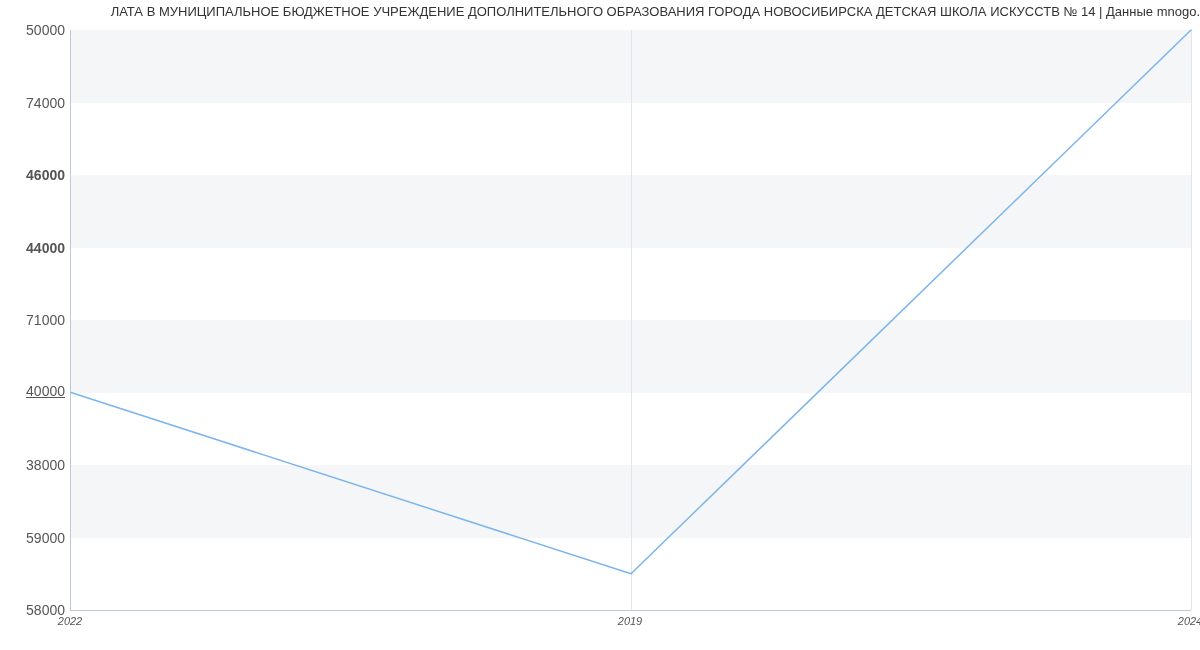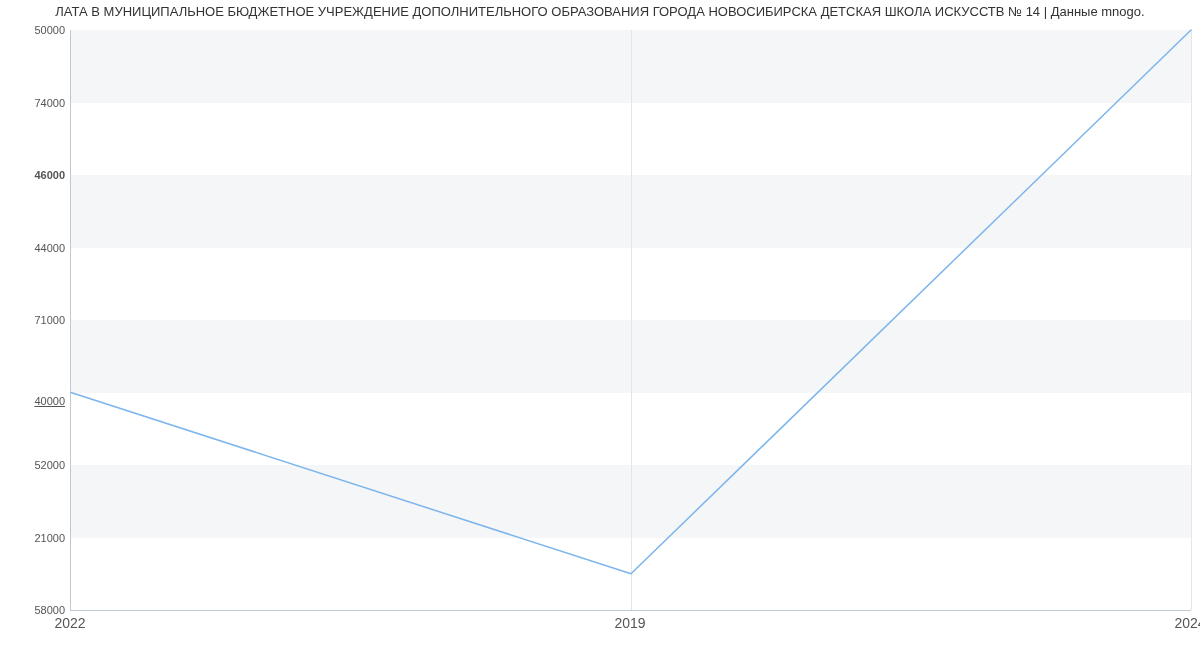--- a/index.html
+++ b/index.html
@@ -9,21 +9,21 @@
     height: 650px;
     background: #ffffff;
     font-family: Verdana, Geneva, sans-serif;
     overflow: hidden;
   }
   .title {
     position: absolute;
     top: 4px;
     left: 0;
     width: 1200px;
-    text-align: center;
+    text-align: right;
     font-size: 13px;
     color: #333333;
     white-space: nowrap;
     overflow: hidden;
   }
   .plot-area {
     position: absolute;
     left: 70px;
     top: 30px;
     width: 1120px;
@@ -42,30 +42,31 @@
     top: 0;
     height: 100%;
     width: 0;
     border-left: 1px solid #e3e6e9;
   }
   .y-tick-label {
     position: absolute;
     right: 1135px;
     width: 60px;
     text-align: right;
-    font-size: 11px;
+    font-size: 14px;
     color: #555;
     transform: translateY(-50%);
   }
   .x-tick-label {
     position: absolute;
     top: 615px;
-    font-size: 14px;
+    font-size: 11px;
     color: #555;
     transform: translateX(-50%);
+    font-style: italic;
   }
   svg.line-layer {
     position: absolute;
     left: 0;
     top: 0;
     width: 100%;
     height: 100%;
     overflow: visible;
   }
   .series-line {
@@ -88,23 +89,23 @@
     <div class="band" style="top: 435px; height: 72.5px;"></div>
 
   <div class="gridline-v" style="left: 560px;"></div>
     <div class="gridline-v" style="left: 1120px;"></div>
     <svg class="line-layer" viewBox="0 0 1120 580" preserveAspectRatio="none">
     <polyline class="series-line" points="0.0,362.5 560.0,543.8 1120.0,0.0"></polyline>
   </svg>
 </div>
 
 <div class="y-tick-label" style="top: 610px;">58000</div>
-<div class="y-tick-label" style="top: 537.5px;">21000</div>
-<div class="y-tick-label" style="top: 465px;">52000</div>
-<div class="y-tick-label" style="top: 401px; text-decoration: underline;">40000</div>
+<div class="y-tick-label" style="top: 537.5px;">59000</div>
+<div class="y-tick-label" style="top: 465px;">38000</div>
+<div class="y-tick-label" style="top: 391px; text-decoration: underline;">40000</div>
 <div class="y-tick-label" style="top: 320px;">71000</div>
-<div class="y-tick-label" style="top: 247.5px;">44000</div>
+<div class="y-tick-label" style="top: 247.5px; font-weight: bold;">44000</div>
 <div class="y-tick-label" style="top: 175px; font-weight: bold;">46000</div>
 <div class="y-tick-label" style="top: 102.5px;">74000</div>
 <div class="y-tick-label" style="top: 30px;">50000</div>
 <div class="x-tick-label" style="left: 70px;">2022</div>
 <div class="x-tick-label" style="left: 630px;">2019</div>
 <div class="x-tick-label" style="left: 1190px;">2024</div>
 
 </body></html>

